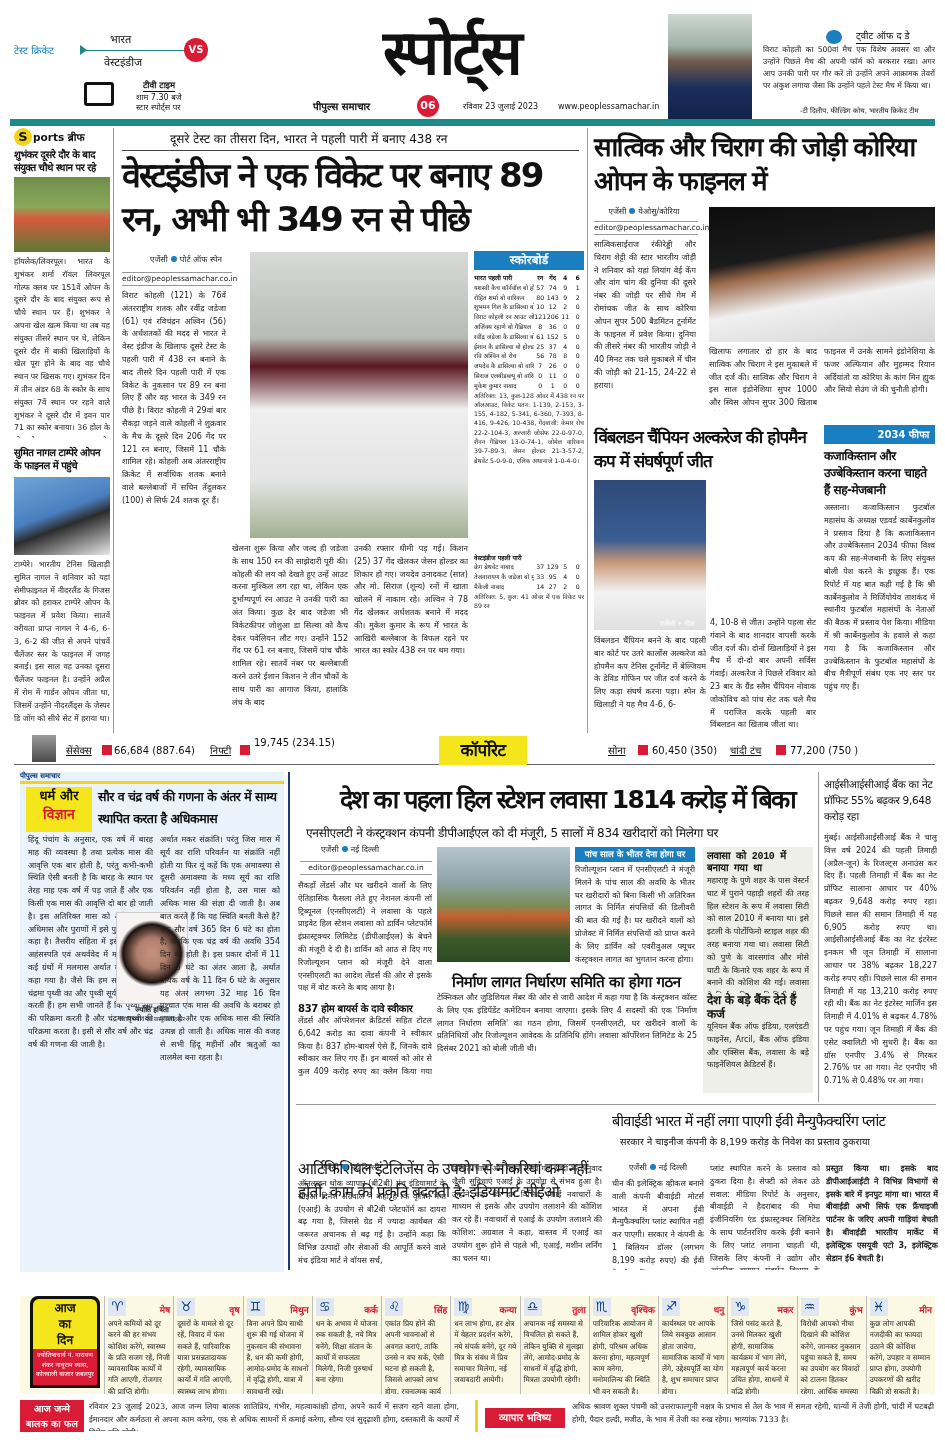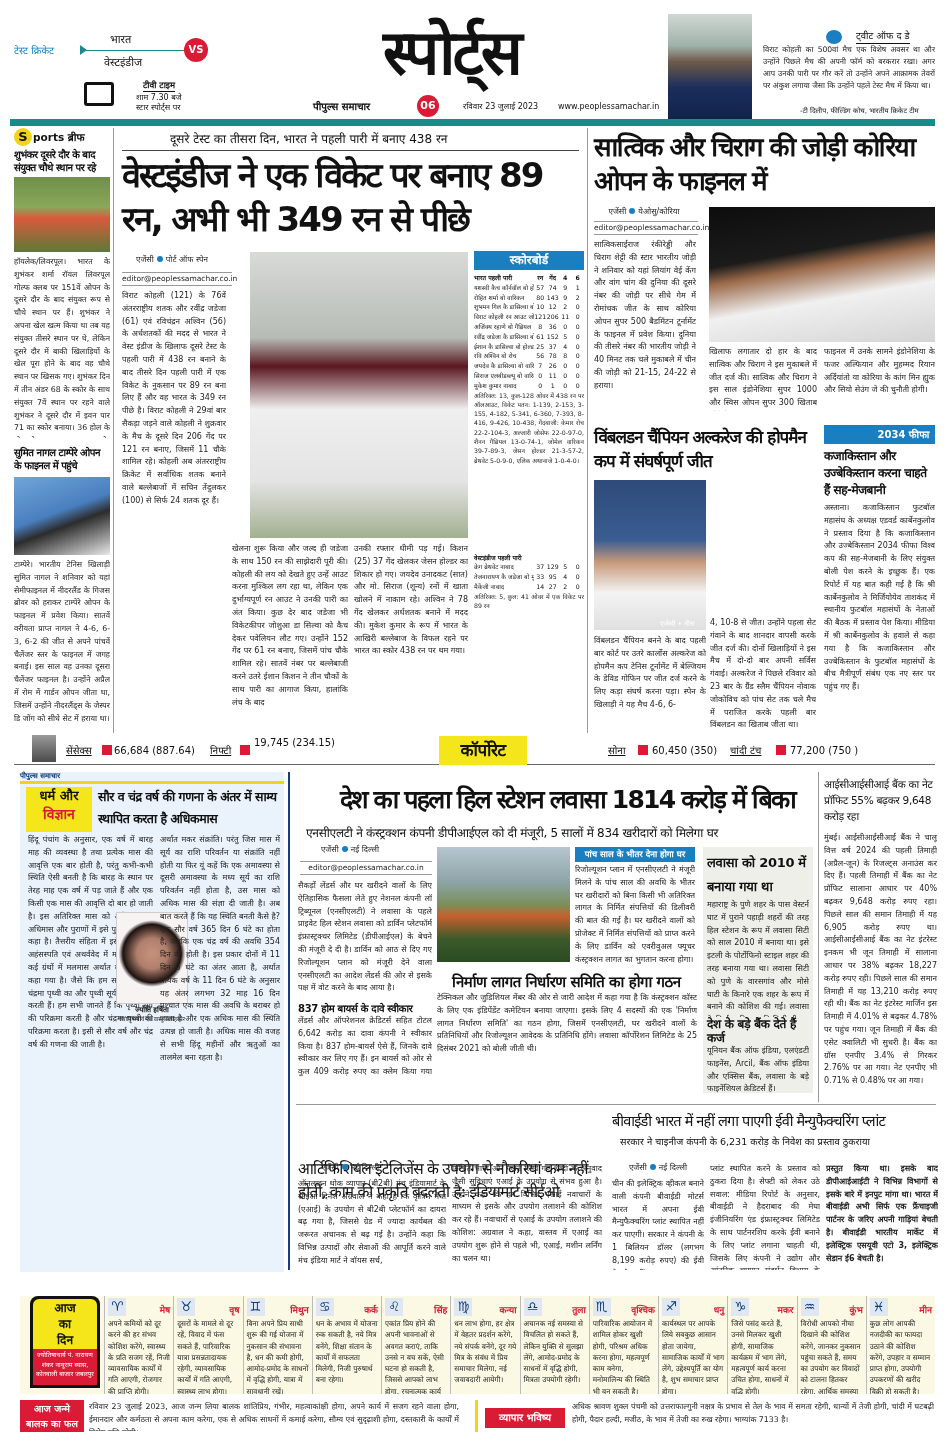--- a/index.html
+++ b/index.html
@@ -53,21 +53,21 @@
   <div class="abs txt" style="left:0;top:128px;width:96px;height:182px;font-size:7.8px;line-height:12.8px;">हॉयलेक/लिवरपूल। भारत के शुभंकर शर्मा रॉयल लिवरपूल गोल्फ क्लब पर 151वें ओपन के दूसरे दौर के बाद संयुक्त रूप से चौथे स्थान पर हैं। शुभंकर ने अपना खेल खत्म किया था तब यह संयुक्त तीसरे स्थान पर थे, लेकिन दूसरे दौर में बाकी खिलाड़ियों के खेल पूरा होने के बाद वह चौथे स्थान पर खिसक गए। शुभंकर दिन में तीन अंडर 68 के स्कोर के साथ संयुक्त 7वें स्थान पर रहने वाले शुभंकर ने दूसरे दौर में इवन पार 71 का स्कोर बनाया। 36 होल के खेल के बाद उनका कुल स्कोर तीन अंडर का है।</div>
   <div class="abs hl" style="left:0;top:318px;width:96px;font-size:10px;line-height:13px;letter-spacing:-0.5px;">सुमित नागल टाम्पेरे ओपन के फाइनल में पहुंचे</div>
   <div class="abs photo" style="left:0;top:349px;width:96px;height:78px;background:linear-gradient(160deg,#6fa6d8 0%,#4a7fbf 45%,#2c2c2c 60%,#e8e8e8 100%);"></div>
   <div class="abs txt" style="left:0;top:431px;width:96px;height:172px;font-size:7.8px;line-height:12.8px;">टाम्पेरे। भारतीय टेनिस खिलाड़ी सुमित नागल ने शनिवार को यहां सेमीफाइनल में नीदरलैंड के गिजस ब्रोवर को हराकर टाम्पेरे ओपन के फाइनल में प्रवेश किया। सातवें वरीयता प्राप्त नागल ने 4-6, 6-3, 6-2 की जीत से अपने पांचवें चैलेंजर स्तर के फाइनल में जगह बनाई। इस साल वह उनका दूसरा चैलेंजर फाइनल है। उन्होंने अप्रैल में रोम में गार्डन ओपन जीता था, जिसमें उन्होंने नीदरलैंड्स के जेस्पर डि जोंग को सीधे सेट में हराया था।</div>
 </div>
 <div class="abs rule" style="left:113px;top:128px;width:1px;height:605px;background:#999;"></div>
 
 <div class="abs" style="left:170px;top:131px;font-size:12px;">दूसरे टेस्ट का तीसरा दिन, भारत ने पहली पारी में बनाए 438 रन</div>
 <div class="abs" style="left:122px;top:150px;width:457px;height:1px;background:#444;"></div>
 <div class="abs hl" style="left:122px;top:153px;width:460px;font-size:34px;line-height:44px;letter-spacing:-2px;">वेस्टइंडीज ने एक विकेट पर बनाए 89 रन, अभी भी 349 रन से पीछे</div>
-<div class="abs byline" style="left:122px;top:255px;width:100px;">
+<div class="abs byline" style="left:122px;top:255px;width:100px;text-align:right;">
   <span>एजेंसी</span><span class="dot"></span><span>पोर्ट ऑफ स्पेन</span>
 </div>
 <div class="abs email" style="left:122px;top:272px;width:110px;">editor@peoplessamachar.co.in</div>
 <div class="abs txt" style="left:106px;top:290px;width:120px;height:440px;font-size:8px;line-height:12.8px;padding-left:16px;">विराट कोहली (121) के 76वें अंतरराष्ट्रीय शतक और रवींद्र जडेजा (61) एवं रविचंद्रन अश्विन (56) के अर्धशतकों की मदद से भारत ने वेस्ट इंडीज के खिलाफ दूसरे टेस्ट के पहली पारी में 438 रन बनाने के बाद तीसरे दिन पहली पारी में एक विकेट के नुकसान पर 89 रन बना लिए हैं और वह भारत के 349 रन पीछे है। विराट कोहली ने 29वां बार सैकड़ा जड़ने वाले कोहली ने शुक्रवार के मैच के दूसरे दिन 206 गेंद पर 121 रन बनाए, जिसमें 11 चौके शामिल रहे। कोहली अब अंतरराष्ट्रीय क्रिकेट में सर्वाधिक शतक बनाने वाले बल्लेबाजों में सचिन तेंदुलकर (100) से सिर्फ 24 शतक दूर हैं।</div>
 <div class="abs photo" style="left:250px;top:252px;width:218px;height:286px;background:linear-gradient(180deg,#d8dad8 0%,#b6bcb5 30%,#5a1820 40%,#efefef 55%,#e4e4e4 80%,#a2b090 100%);"></div>
 <div class="abs txt" style="left:232px;top:543px;width:116px;height:190px;font-size:8px;line-height:12.8px;">खेलना शुरू किया और जल्द ही जडेजा के साथ 150 रन की साझेदारी पूरी की। कोहली की लय को देखते हुए उन्हें आउट करना मुश्किल लग रहा था, लेकिन एक दुर्भाग्यपूर्ण रन आउट ने उनकी पारी का अंत किया। कुछ देर बाद जडेजा भी विकेटकीपर जोशुआ डा सिल्वा को कैच देकर पवेलियन लौट गए। उन्होंने 152 गेंद पर 61 रन बनाए, जिसमें पांच चौके शामिल रहे। सातवें नंबर पर बल्लेबाजी करने उतरे ईशान किशन ने तीन चौकों के साथ पारी का आगाज किया, हालांकि लंच के बाद</div>
 <div class="abs txt" style="left:354px;top:543px;width:114px;height:190px;font-size:8px;line-height:12.8px;">उनकी रफ्तार धीमी पड़ गई। किशन (25) 37 गेंद खेलकर जेसन होल्डर का शिकार हो गए। जयदेव उनादकट (सात) और मो. सिराज (शून्य) रनों में खाता खोलने में नाकाम रहे। अश्विन ने 78 गेंद खेलकर अर्धशतक बनाने में मदद की। मुकेश कुमार के रूप में भारत के आखिरी बल्लेबाज के विफल रहने पर भारत का स्कोर 438 रन पर थम गया।</div>
 
 <div class="abs" style="left:474px;top:251px;width:110px;height:482px;">
   <div class="bluebox" style="font-size:12px;height:19px;line-height:19px;">स्कोरबोर्ड</div>
@@ -246,40 +246,40 @@
 <div class="abs email" style="left:300px;top:861px;width:132px;">editor@peoplessamachar.co.in</div>
 <div class="abs txt" style="left:298px;top:880px;width:134px;height:120px;font-size:8px;line-height:12.8px;">सैकड़ों लेंडर्स और घर खरीदने वालों के लिए ऐतिहासिक फैसला लेते हुए नेशनल कंपनी लॉ ट्रिब्यूनल (एनसीएलटी) ने लवासा के पहले प्राइवेट हिल स्टेशन लवासा को डार्विन प्लेटफॉर्म इंफ्रास्ट्रक्चर लिमिटेड (डीपीआईएल) के बेचने की मंजूरी दे दी है। डार्विन को आठ से दिए गए रिजोल्यूशन प्लान को मंजूरी देने वाला एनसीएलटी का आदेश लेंडर्स की ओर से इसके पक्ष में वोट करने के बाद आया है।</div>
 <div class="abs hl" style="left:298px;top:1002px;width:134px;font-size:10px;letter-spacing:-0.3px;">837 होम बायर्स के दावे स्वीकार</div>
 <div class="abs txt" style="left:298px;top:1015px;width:134px;height:66px;font-size:8px;line-height:12.8px;">लेंडर्स और ऑपरेशनल क्रेडिटर्स सहित टोटल 6,642 करोड़ का दावा कंपनी ने स्वीकार किया है। 837 होम-बायर्स ऐसे हैं, जिनके दावे स्वीकार कर लिए गए हैं। इन बायर्स को ओर से कुल 409 करोड़ रुपए का क्लेम किया गया था।</div>
 <div class="abs photo" style="left:437px;top:847px;width:133px;height:115px;background:linear-gradient(180deg,#b6c5cf 0%,#8da5a8 30%,#7a8f5a 50%,#c6602e 60%,#3c5a2a 80%,#2a4a22 100%);"></div>
 <div class="abs bluebox" style="left:575px;top:847px;width:120px;height:15px;line-height:15px;font-size:8.5px;">पांच साल के भीतर देना होगा घर</div>
 <div class="abs txt" style="left:575px;top:864px;width:120px;height:100px;font-size:8px;line-height:12.8px;">रिजोल्यूशन प्लान में एनसीएलटी ने मंजूरी मिलने के पांच साल की अवधि के भीतर घर खरीदारों को बिना किसी भी अतिरिक्त लागत के निर्मित संपत्तियों की डिलीवरी की बात की गई है। घर खरीदने वालों को प्रोजेक्ट में निर्मित संपत्तियों को प्राप्त करने के लिए डार्विन को एवरीवुअल फ्यूचर कंस्ट्रक्शन लागत का भुगतान करना होगा।</div>
 <div class="abs hl" style="left:452px;top:972px;font-size:15px;letter-spacing:-0.5px;">निर्माण लागत निर्धारण समिति का होगा गठन</div>
 <div class="abs txt" style="left:437px;top:992px;width:260px;height:90px;font-size:8px;line-height:12.8px;">टेक्निकल और जुडिशियल मेंबर की ओर से जारी आदेश में कहा गया है कि कंस्ट्रक्शन कॉस्ट के लिए एक इंडिपेंडेंट कमेटियन बनाया जाएगा। इसके लिए 4 सदस्यों की एक 'निर्माण लागत निर्धारण समिति' का गठन होगा, जिसमें एनसीएलटी, घर खरीदने वालों के प्रतिनिधियों और रिजोल्यूशन आवेदक के प्रतिनिधि होंगे। लवासा कॉर्पोरेशन लिमिटेड के 25 दिसंबर 2021 को बोली जीती थी।</div>
 <div class="abs" style="left:703px;top:847px;width:110px;height:246px;background:#efefea;padding:4px;">
-  <div class="hl" style="font-size:13px;line-height:24px;letter-spacing:-0.3px;">लवासा को 2010 में बनाया गया था</div>
+  <div class="hl" style="font-size:10px;line-height:12px;letter-spacing:-0.3px;font-family:Liberation Mono, monospace;">लवासा को 2010 में बनाया गया था</div>
   <div class="txt" style="height:118px;font-size:8px;line-height:12.8px;">महाराष्ट्र के पुणे शहर के पास वेस्टर्न घाट में पुराने पहाड़ी शहरों की तरह हिल स्टेशन के रूप में लवासा सिटी को साल 2010 में बनाया था। इसे इटली के पोर्टोफिनो स्टाइल शहर की तरह बनाया गया था। लवासा सिटी को पुणे के वारसगांव और मोसे घाटी के किनारे एक शहर के रूप में बनाने की कोशिश की गई। लवासा के निर्माण की अनुमति मिली थी।</div>
   <div class="hl" style="font-size:12px;line-height:14px;letter-spacing:-0.3px;">देश के बड़े बैंक देते हैं कर्ज</div>
   <div class="txt" style="font-size:8px;line-height:12.8px;">यूनियन बैंक ऑफ इंडिया, एलएंडटी फाइनेंस, Arcil, बैंक ऑफ इंडिया और एक्सिस बैंक, लवासा के बड़े फाइनेंशियल क्रेडिटर्स हैं।</div>
 </div>
 <div class="abs" style="left:818px;top:772px;width:1px;height:330px;background:#999;"></div>
 
 <div class="abs hl" style="left:824px;top:776px;width:115px;font-size:10.5px;line-height:16px;font-weight:normal;letter-spacing:-0.3px;">आईसीआईसीआई बैंक का नेट प्रॉफिट 55% बढ़कर 9,648 करोड़ रहा</div>
 <div class="abs txt" style="left:824px;top:832px;width:113px;height:270px;font-size:8px;line-height:12.8px;">मुंबई। आईसीआईसीआई बैंक ने चालू वित्त वर्ष 2024 की पहली तिमाही (अप्रैल-जून) के रिजल्ट्स अनाउंस कर दिए हैं। पहली तिमाही में बैंक का नेट प्रॉफिट सालाना आधार पर 40% बढ़कर 9,648 करोड़ रुपए रहा। पिछले साल की समान तिमाही में यह 6,905 करोड़ रुपए था। आईसीआईसीआई बैंक का नेट इंटरेस्ट इनकम भी जून तिमाही में सालाना आधार पर 38% बढ़कर 18,227 करोड़ रुपए रही। पिछले साल की समान तिमाही में यह 13,210 करोड़ रुपए रही थी। बैंक का नेट इंटरेस्ट मार्जिन इस तिमाही में 4.01% से बढ़कर 4.78% पर पहुंच गया। जून तिमाही में बैंक की एसेट क्वालिटी भी सुधरी है। बैंक का ग्रॉस एनपीए 3.4% से गिरकर 2.76% पर आ गया। नेट एनपीए भी 0.71% से 0.48% पर आ गया।</div>
 
 <div class="abs" style="left:296px;top:1104px;width:640px;height:1px;background:#999;"></div>
 <div class="abs hl" style="left:298px;top:1110px;width:310px;font-size:15.5px;line-height:23px;font-weight:normal;letter-spacing:-0.8px;margin-top:48px;">आर्टिफिशियल इंटेलिजेंस के उपयोग से नौकरियां कम नहीं होतीं, काम की प्रकृति बदलती है: इंडियामार्ट सीईओ</div>
 <div class="abs byline" style="left:300px;top:1163px;width:100px;">
   <span>एजेंसी</span><span class="dot"></span><span>नई दिल्ली</span>
 </div>
 <div class="abs txt" style="left:298px;top:1178px;width:148px;height:92px;font-size:8px;line-height:12.8px;">ऑनलाइन थोक व्यापार (बी2बी) मंच इंडियामार्ट के सीईओ दिनेश अग्रवाल ने कहा है कि कृत्रिम मेधा (एआई) के उपयोग से बी2बी प्लेटफॉर्म का दायरा बढ़ गया है, जिससे ग्रेड में ज्यादा कार्यबल की जरूरत अचानक से बढ़ गई है। उन्होंने कहा कि विभिन्न उत्पादों और सेवाओं की आपूर्ति करने वाले मंच इंडिया मार्ट ने वॉयस सर्च,</div>
 <div class="abs txt" style="left:452px;top:1163px;width:150px;height:107px;font-size:8px;line-height:12.8px;">मिश्रित भाषा और गलत लिखे गए शब्दों के अनुवाद जैसी सुविधाएं एआई के उपयोग से संभव हुआ है। उन्होंने कहा कि हम विभिन्न एआई नवाचारों के माध्यम से इसके और उपयोग तलाशने की कोशिश कर रहे हैं। नवाचारों से एआई के उपयोग तलाशने की कोशिश: अग्रवाल ने कहा, वास्तव में एआई का उपयोग शुरू होने से पहले भी, एआई, मशीन लर्निंग का चलन था।</div>
 
 <div class="abs hl" style="left:612px;top:1110px;width:330px;font-size:14.5px;line-height:22px;font-weight:normal;letter-spacing:-0.8px;">बीवाईडी भारत में नहीं लगा पाएगी ईवी मैन्युफैक्चरिंग प्लांट</div>
-<div class="abs" style="left:620px;top:1136px;font-size:9.5px;">सरकार ने चाइनीज कंपनी के 6,231 करोड़ के निवेश का प्रस्ताव ठुकराया</div>
+<div class="abs" style="left:620px;top:1136px;font-size:9.5px;">सरकार ने चाइनीज कंपनी के 8,199 करोड़ के निवेश का प्रस्ताव ठुकराया</div>
 <div class="abs byline" style="left:612px;top:1163px;width:92px;">
   <span>एजेंसी</span><span class="dot"></span><span>नई दिल्ली</span>
 </div>
 <div class="abs txt" style="left:612px;top:1178px;width:92px;height:92px;font-size:8px;line-height:12.8px;">चीन की इलेक्ट्रिक व्हीकल बनाने वाली कंपनी बीवाईडी मोटर्स भारत में अपना ईवी मैन्युफैक्चरिंग प्लांट स्थापित नहीं कर पाएगी। सरकार ने कंपनी के 1 बिलियन डॉलर (लगभग 8,199 करोड़ रुपए) की ईवी मैन्युफैक्चरिंग</div>
 <div class="abs txt" style="left:710px;top:1163px;width:110px;height:107px;font-size:8px;line-height:12.8px;">प्लांट स्थापित करने के प्रस्ताव को ठुकरा दिया है। सेफ्टी को लेकर उठे सवाल: मीडिया रिपोर्ट के अनुसार, बीवाईडी ने हैदराबाद की मेघा इंजीनियरिंग एंड इंफ्रास्ट्रक्चर लिमिटेड के साथ पार्टनरशिप करके ईवी बनाने के लिए प्लांट लगाना चाहती थी, जिसके लिए कंपनी ने उद्योग और आंतरिक व्यापार संवर्धन विभाग के पास प्रस्ताव</div>
 <div class="abs txt" style="left:826px;top:1163px;width:112px;height:107px;font-size:8px;line-height:12.8px;font-weight:bold;">प्रस्तुत किया था। इसके बाद डीपीआईआईटी ने विभिन्न विभागों से इसके बारे में इनपुट मांगा था। भारत में बीवाईडी अभी सिर्फ एक फ्रैंचाइजी पार्टनर के जरिए अपनी गाड़ियां बेचती है। बीवाईडी भारतीय मार्केट में इलेक्ट्रिक एसयूवी एटो 3, इलेक्ट्रिक सेडान ई6 बेचती है।</div>
 
 <div class="abs" style="left:20px;top:1296px;width:915px;height:98px;background:#fbf8e3;">
   <div class="abs" style="left:10px;top:0;width:70px;height:92px;border-radius:8px 8px 0 0;background:#111;padding:3px;">
     <div style="background:#f5e61c;height:50px;border-radius:6px 6px 0 0;text-align:center;font-weight:bold;font-size:12px;line-height:16px;padding-top:1px;">

